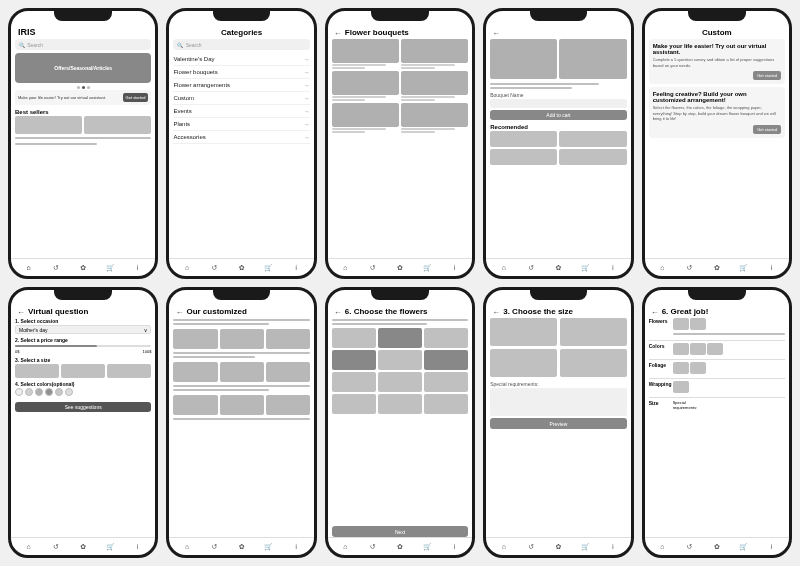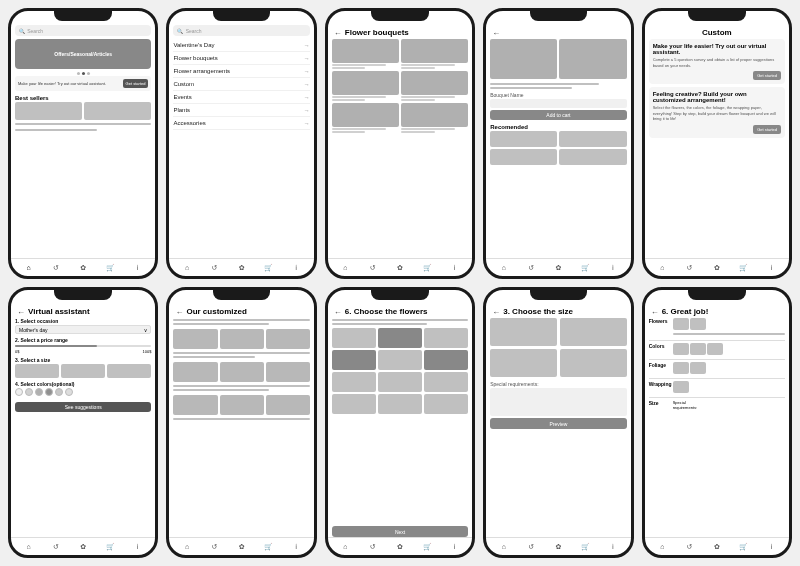--- a/index.html
+++ b/index.html
@@ -511,20 +511,21 @@
     }
   </style>
 </head>
 <body>
 
 <div class="row">
 
   <div class="phone">
     <div class="phone-notch"></div>
     <div class="phone-screen">
+      <div class="iris-header">IRIS</div>
       <div class="search-bar">
         <span>🔍</span>
         <span style="margin-left:2px;">Search</span>
       </div>
       <div class="hero-banner">
         <span class="hero-text">Offers/Seasonal/Articles</span>
       </div>
       <div class="dots-row">
         <div class="dot"></div>
         <div class="dot active"></div>
@@ -547,20 +548,21 @@
       <div class="nav-icon">↺</div>
       <div class="nav-icon">✿</div>
       <div class="nav-icon">🛒</div>
       <div class="nav-icon">ℹ</div>
     </div>
   </div>
 
   <div class="phone">
     <div class="phone-notch"></div>
     <div class="phone-screen">
+      <div class="screen-title">Categories</div>
       <div class="search-bar">
         <span>🔍</span>
         <span style="margin-left:2px;">Search</span>
       </div>
       <div>
         <div class="category-item">
           <span class="category-label">Valentine's Day</span>
           <span class="arrow">→</span>
         </div>
         <div class="category-item">
@@ -709,21 +711,21 @@
 
 </div>
 
 <div class="row">
 
   <div class="phone">
     <div class="phone-notch"></div>
     <div class="phone-screen">
       <div class="screen-title-left">
         <span class="back-arrow">←</span>
-        <span>Virtual assistant</span>
+        <span>Virtual question</span>
       </div>
       <div class="va-section">
         <div class="va-section-title">1. Select occasion</div>
         <div class="dropdown-box">
           <span>Mother's day</span>
           <span>∨</span>
         </div>
       </div>
       <div class="va-section">
         <div class="va-section-title">2. Select a price range</div>

